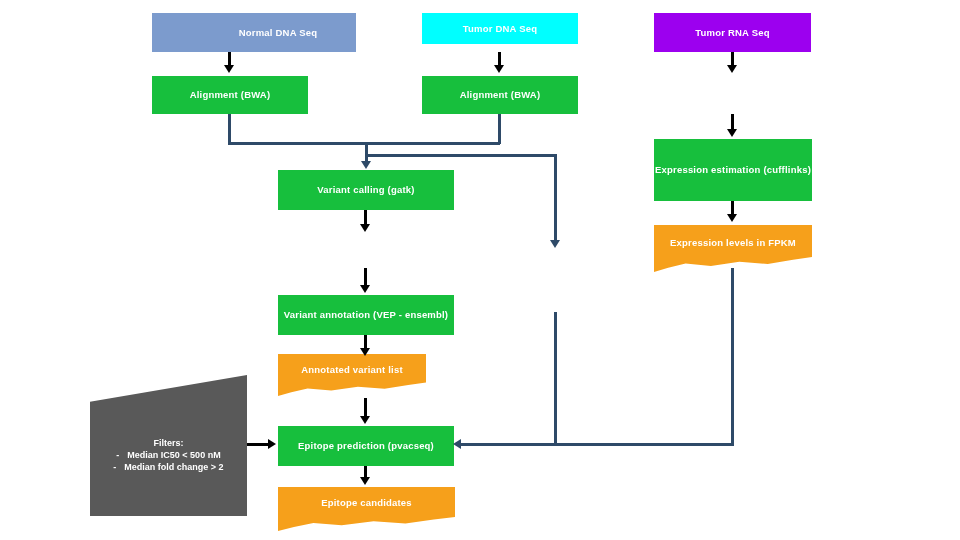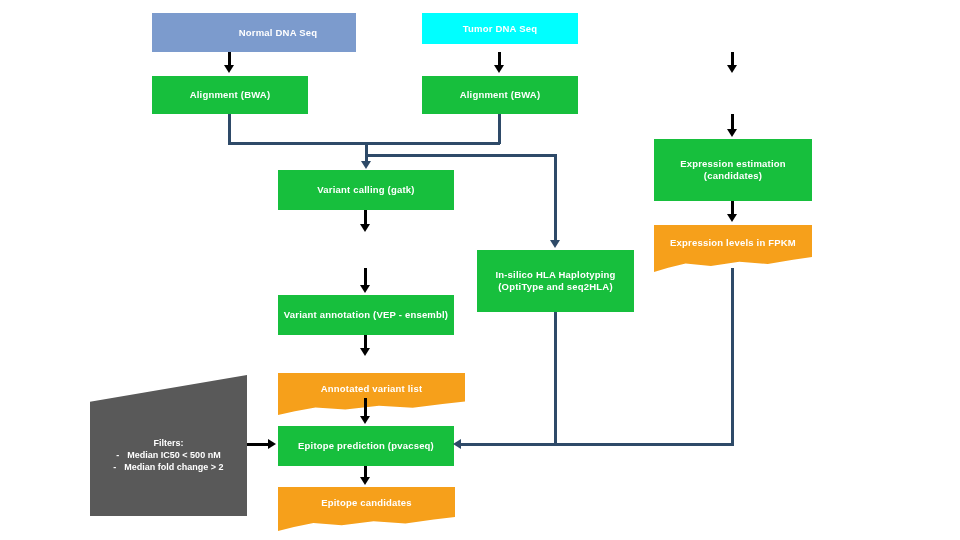--- a/index.html
+++ b/index.html
@@ -37,36 +37,33 @@
   .ah-right{position:absolute;width:0;height:0;border-top:5px solid transparent;border-bottom:5px solid transparent;border-left:8px solid var(--black);}
   .ah-left-navy{position:absolute;width:0;height:0;border-top:5px solid transparent;border-bottom:5px solid transparent;border-right:8px solid var(--navy);}
 </style>
 </head>
 <body>
 
 <div id="canvas">
 
   <div class="node blue" style="left:152px;top:13px;width:156px;height:39px;padding-left:48px;">Normal DNA Seq</div>
   <div class="node cyan" style="left:422px;top:13px;width:156px;height:31px;">Tumor DNA Seq</div>
+  <div class="node purple" style="left:654px;top:13px;width:157px;height:39px;">Tumor RNA Seq</div>
 
   <div class="node green" style="left:152px;top:76px;width:156px;height:38px;">Alignment (BWA)</div>
   <div class="node green" style="left:422px;top:76px;width:156px;height:38px;">Alignment (BWA)</div>
 
-  <div class="node green" style="left:654px;top:139px;width:158px;height:62px;">Expression estimation (candidates)</div>
+  <div class="node green" style="left:654px;top:139px;width:158px;height:62px;">Expression estimation (cufflinks)</div>
   <div class="node doc" style="left:654px;top:225px;width:158px;height:47px;padding-bottom:12px;box-sizing:border-box;">Expression levels in FPKM</div>
 
   <div class="node green" style="left:278px;top:170px;width:176px;height:40px;">Variant calling (gatk)</div>
 
-  <div class="node green" style="left:477px;top:250px;width:157px;height:62px;flex-direction:column;">
-    <span>In-silico HLA Haplotyping</span>
-    <span>(OptiType and seq2HLA)</span>
-  </div>
 
   <div class="node green" style="left:278px;top:295px;width:176px;height:40px;">Variant annotation (VEP - ensembl)</div>
-  <div class="node doc" style="left:278px;top:373px;width:187px;height:42px;padding-bottom:11px;box-sizing:border-box;">Annotated variant list</div>
+  <div class="node doc" style="left:278px;top:354px;width:148px;height:42px;padding-bottom:11px;box-sizing:border-box;">Annotated variant list</div>
   <div class="node doc" style="left:278px;top:487px;width:177px;height:44px;padding-bottom:12px;box-sizing:border-box;">Epitope candidates</div>
   <div class="node green" style="left:278px;top:426px;width:176px;height:40px;">Epitope prediction (pvacseq)</div>
 
   <div class="trapezoid" style="left:90px;top:375px;width:157px;height:141px;">
     <div>Filters:</div>
     <div class="frow">
       <span>-</span>
       <span>Median IC50 &lt;  500 nM</span>
     </div>
     <div class="frow">

